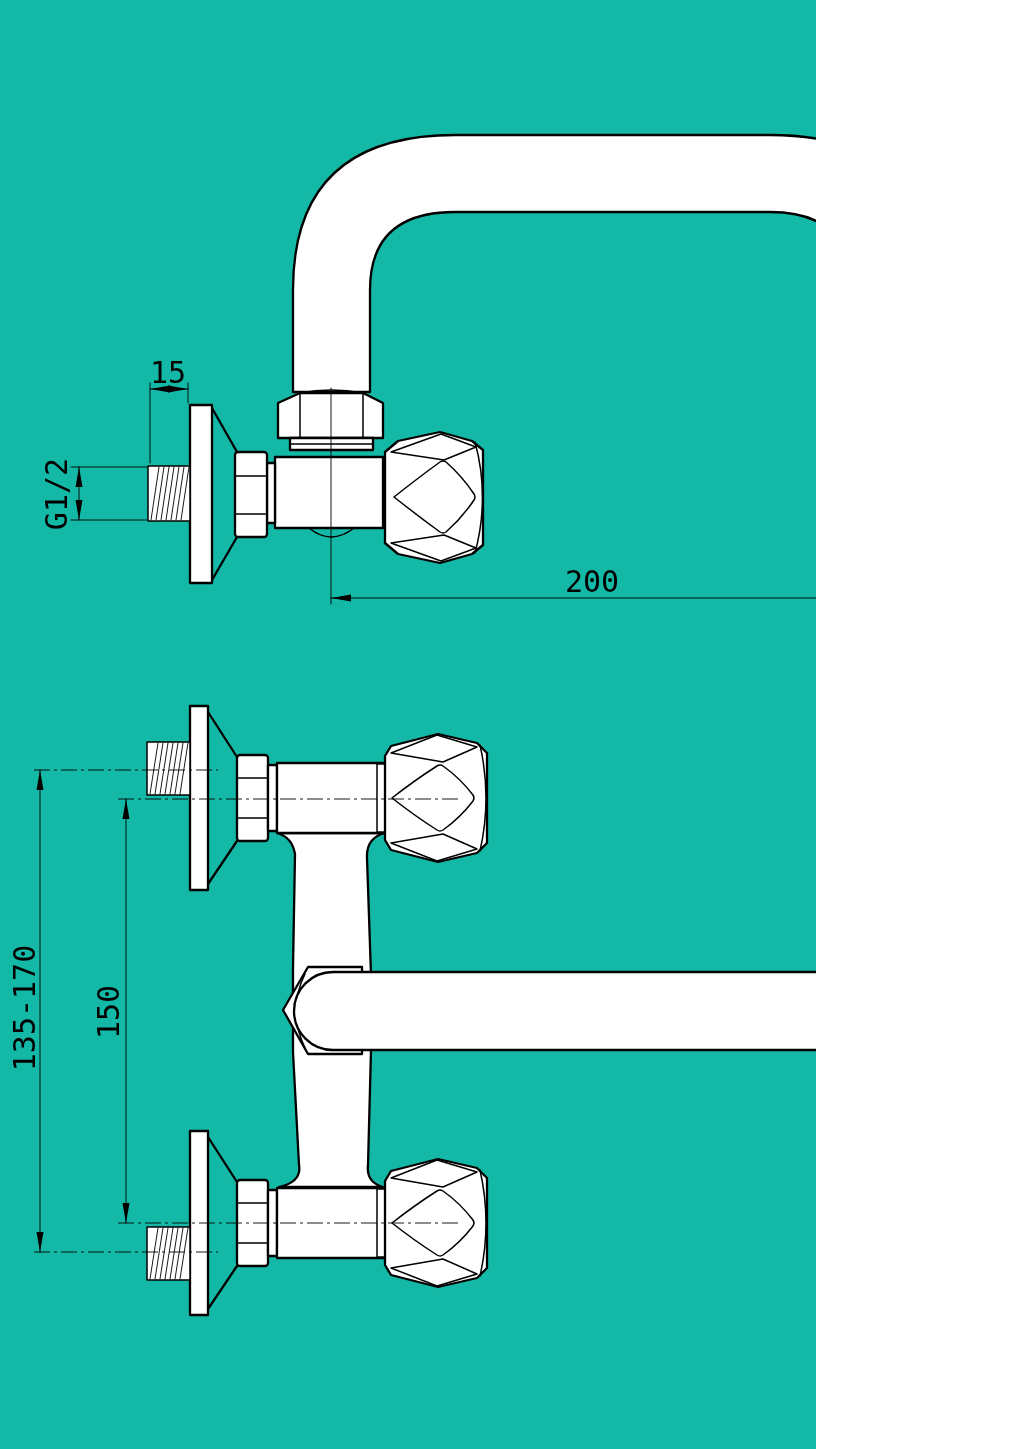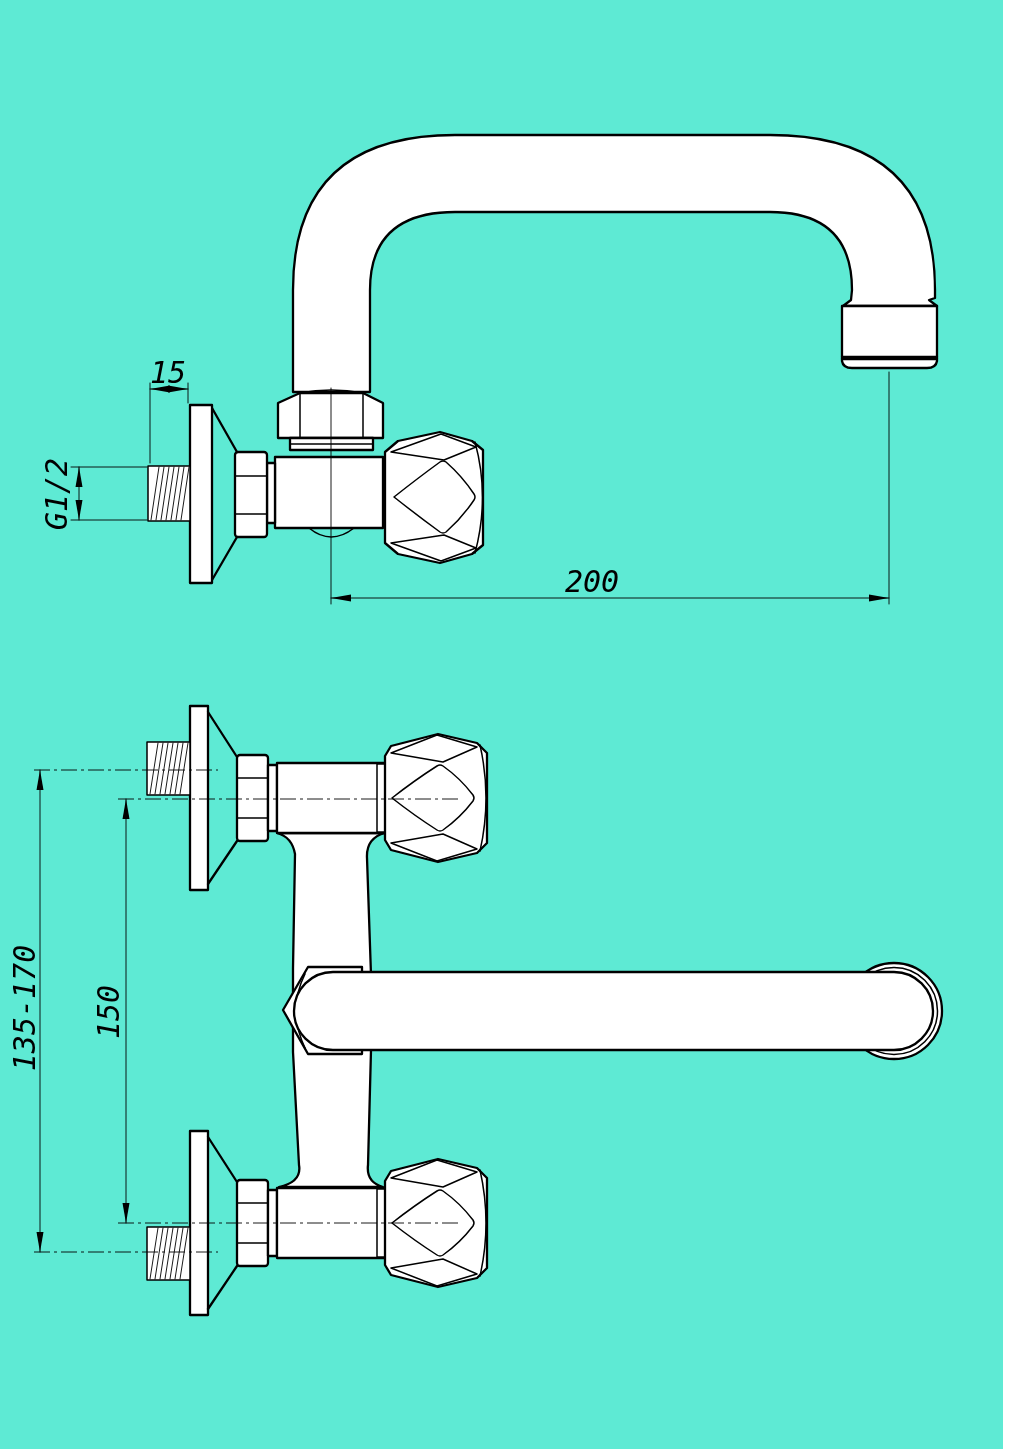--- a/index.html
+++ b/index.html
@@ -1,16 +1,16 @@
 <!DOCTYPE html>
 <html><head>
 <meta charset="utf-8">
 <style>
   html,body{margin:0;padding:0;background:#ffffff;}
-  .page{width:1003px;height:1449px;background:#5eead4;position:relative;overflow:hidden;font-style:italic;}
+  .page{width:816px;height:1449px;background:#14b8a6;position:relative;overflow:hidden;}
   svg{display:block;}
   .heavy{fill:none;stroke:#000;stroke-width:2.3;stroke-linejoin:round;stroke-linecap:round;}
   .med{fill:none;stroke:#000;stroke-width:1.5;stroke-linejoin:round;stroke-linecap:round;}
   .thin{fill:none;stroke:#000;stroke-width:0.9;stroke-linecap:round;}
   .wfill{fill:#ffffff;}
   .cl{fill:none;stroke:#000;stroke-width:0.9;stroke-dasharray:16 4 3 4;}
   .arr{fill:#000;stroke:none;}
   .dimtxt{font-family:"DejaVu Sans Mono","Liberation Mono",monospace;font-size:30px;fill:#000;}
 </style>
 </head>

